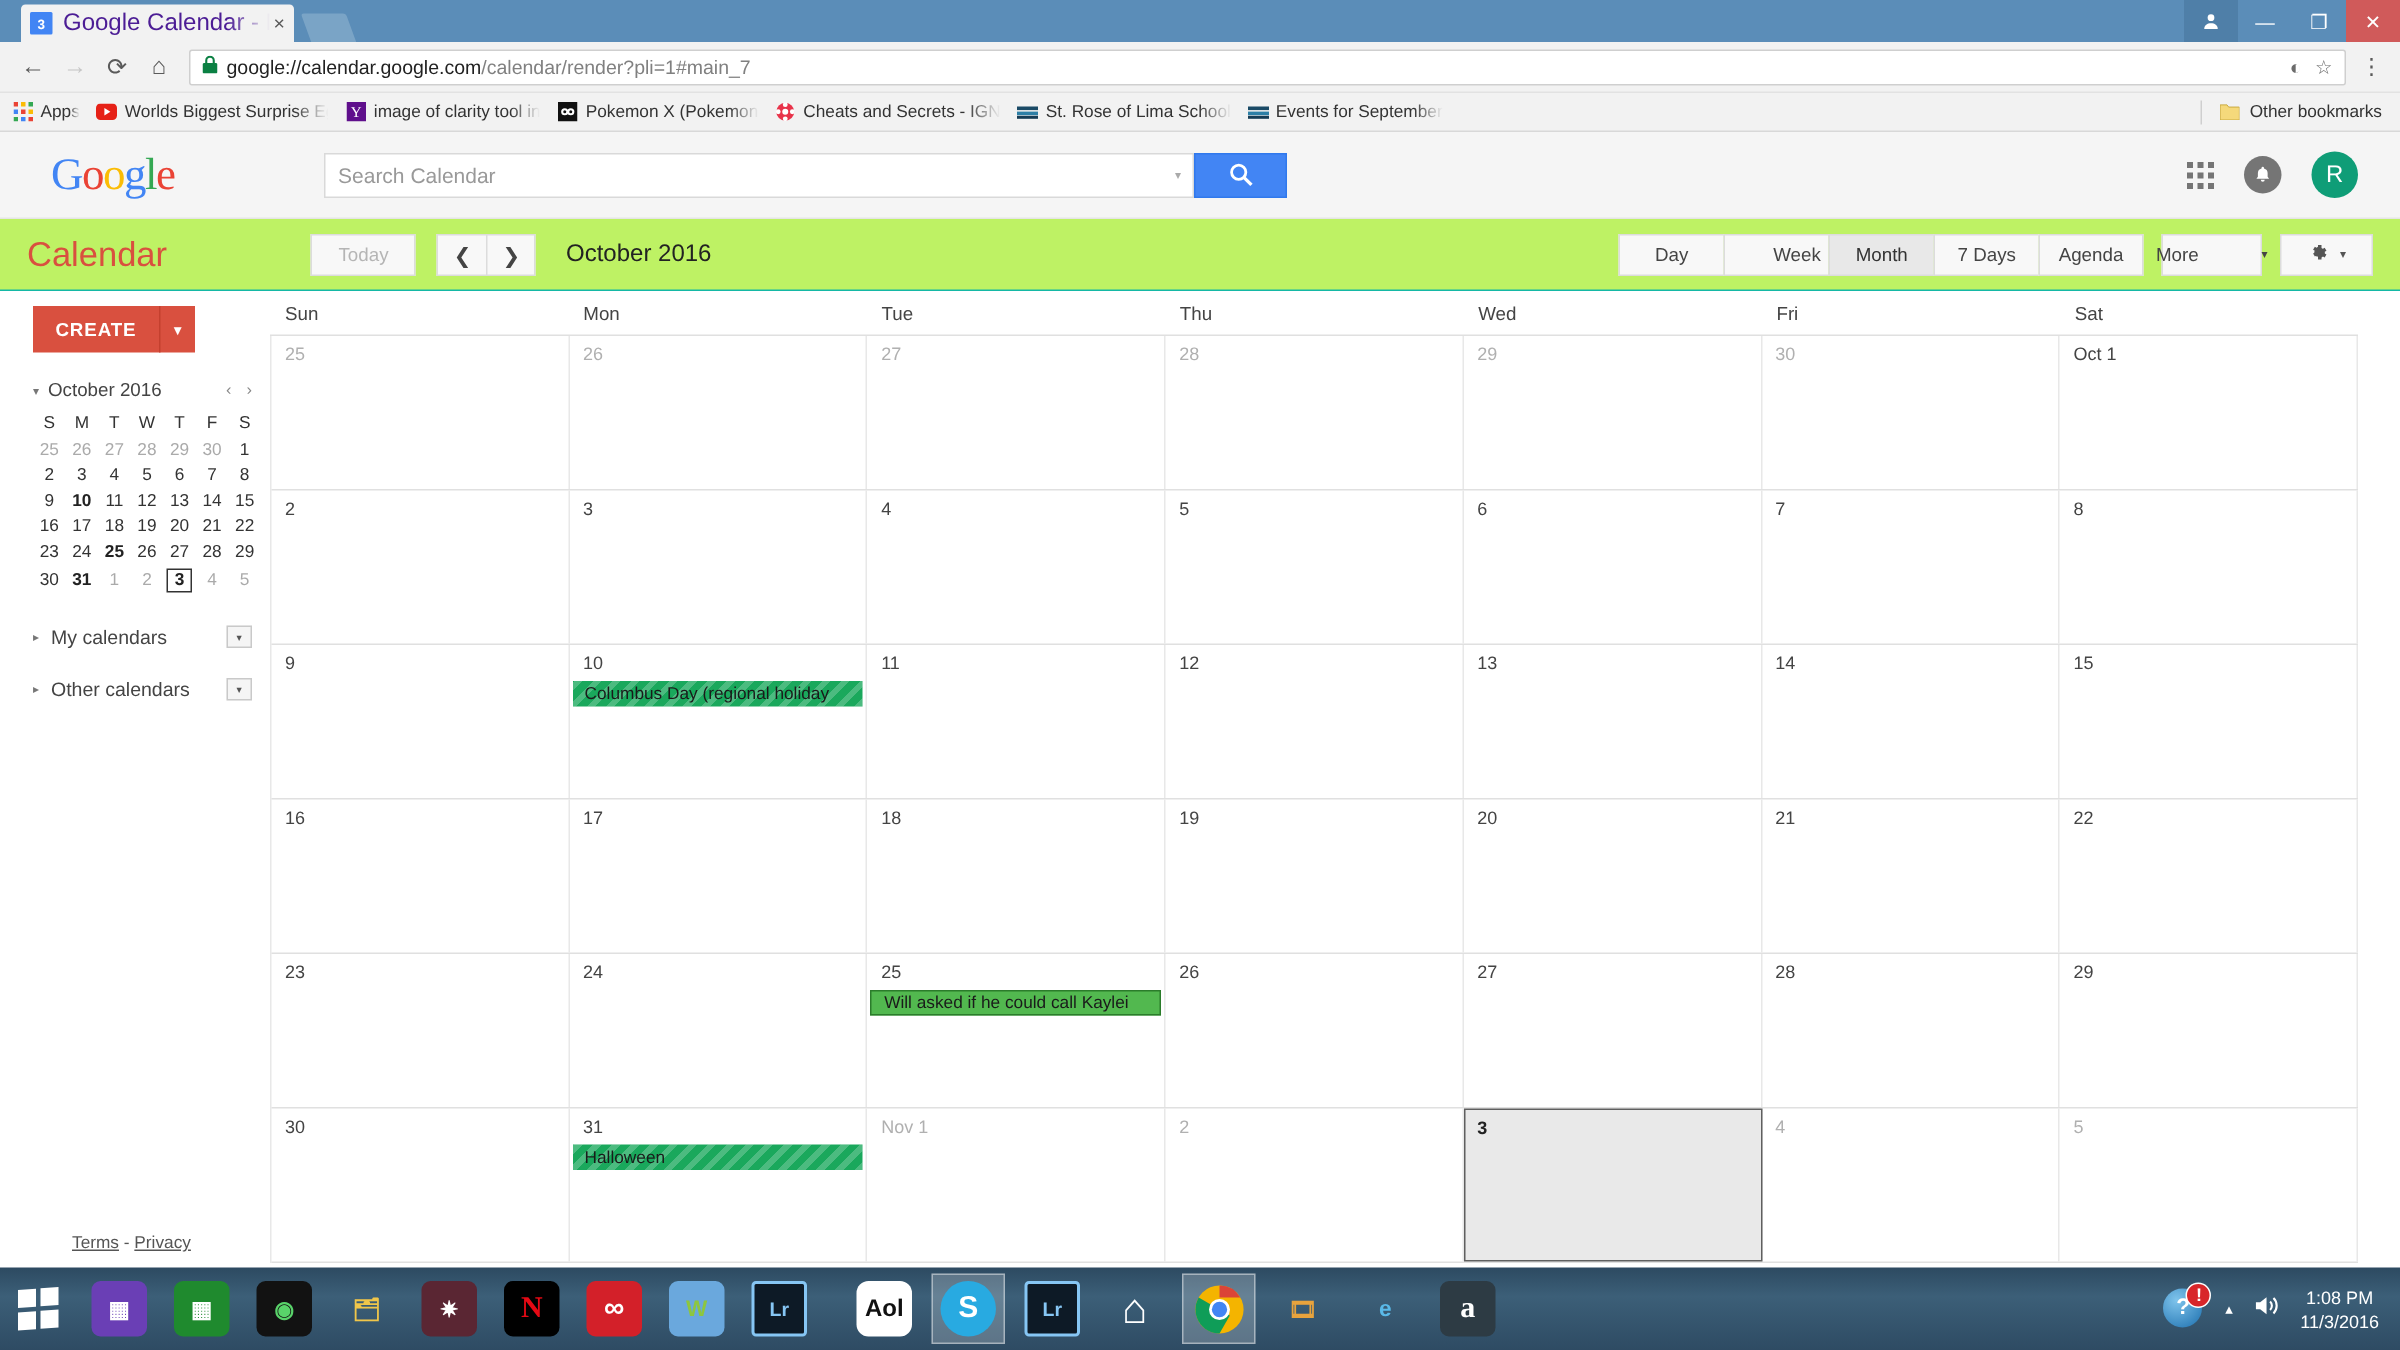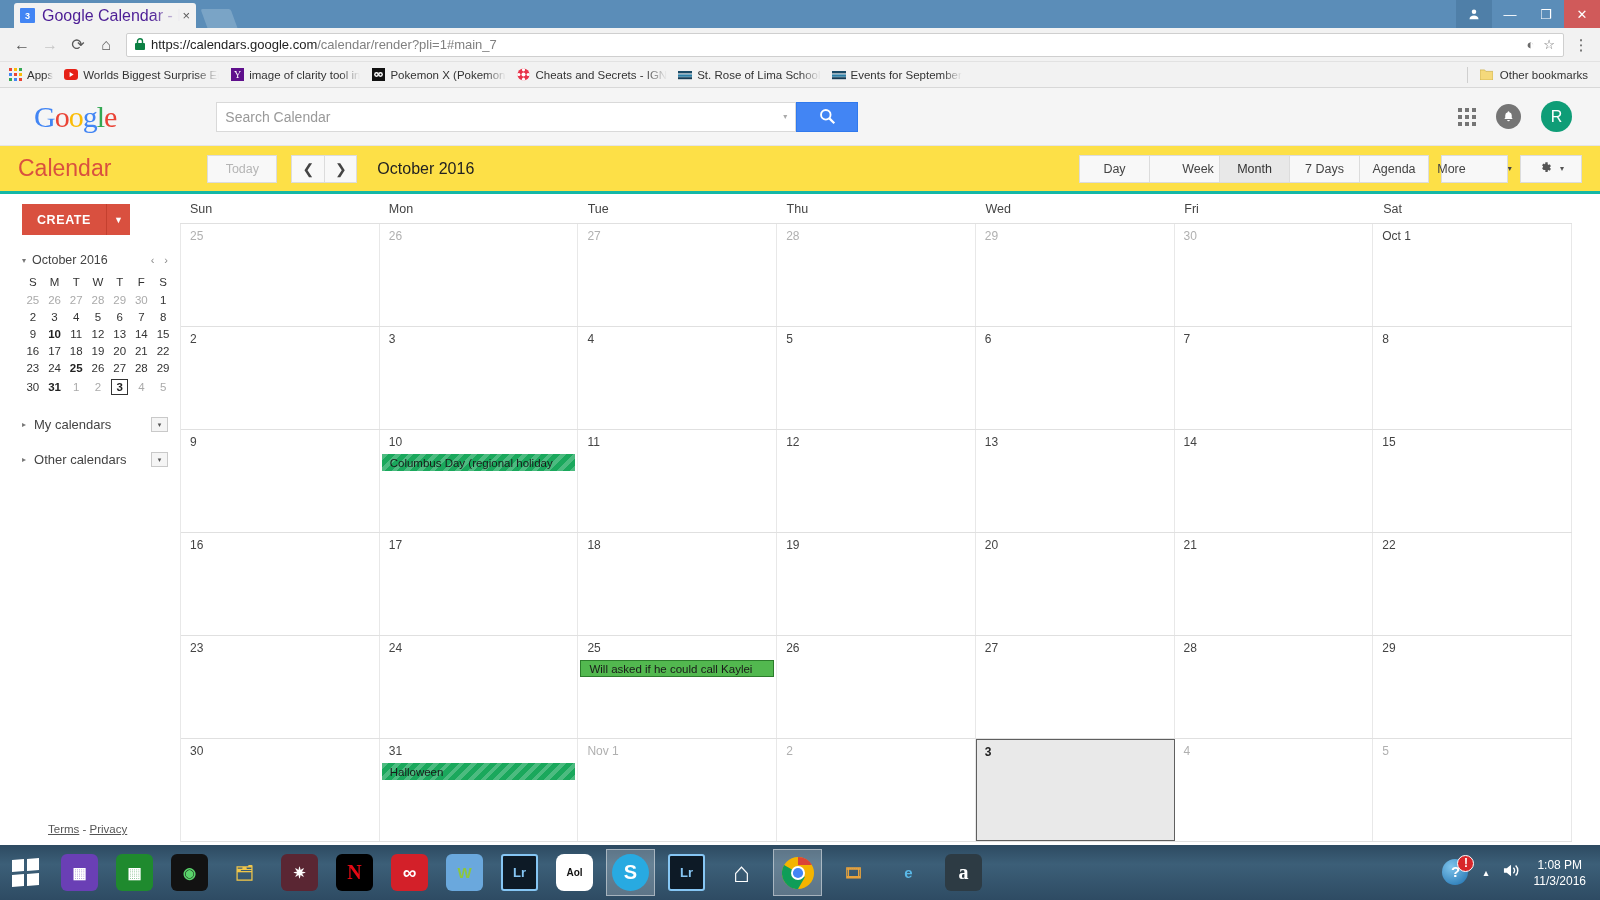--- a/index.html
+++ b/index.html
@@ -138,22 +138,22 @@
     color: #fff; display: flex; align-items: center; justify-content: center; font-size: 13px;
   }
   .avatar {
     width: 31px; height: 31px; border-radius: 50%; background: #0f9d77;
     color: #fff; display: flex; align-items: center; justify-content: center;
     font-size: 16px;
   }
 
   
   .cal-toolbar {
-    height: 48px; background: #fde047; display: flex; align-items: center;
-    padding: 0 18px; border-bottom: 3px solid #14b8a6;
+    height: 48px; background: #bef264; display: flex; align-items: center;
+    padding: 0 18px; border-bottom: 1px solid #14b8a6;
   }
   .cal-brand { font-size: 23px; color: #d9503f; font-family: "Liberation Sans", sans-serif; }
   .btn {
     height: 28px; border: 1px solid #dcdcdc; background: #f8f8f8;
     font-size: 12.5px; color: #444;
     display: flex; align-items: center; justify-content: center;
     padding: 0 14px; cursor: pointer;
   }
   .btn.disabled { color: #b5b5b5; }
   .btn.active { background: #e8e8e8; color: #333; }
@@ -301,21 +301,21 @@
   <div class="nav-ico disabled">→</div>
   <div class="nav-ico">⟳</div>
   <div class="nav-ico">⌂</div>
   <div class="omnibox">
     <span class="lock">
       <svg width="10" height="12" viewBox="0 0 10 12">
           <rect x="0" y="5" width="10" height="7" rx="1" fill="#0b8043"></rect>
           <path d="M2.5 5V3.3a2.5 2.5 0 015 0V5" stroke="#0b8043" stroke-width="1.4" fill="none"></path>
         </svg>
     </span>
-    <span class="url-host">https://calendars.google.com</span>
+    <span class="url-host">google://calendar.google.com</span>
       <span class="url-rest">/calendar/render?pli=1#main_7</span>
     <span class="omni-right">
       <span>◐</span>
       <span>☆</span>
     </span>
   </div>
   <div class="menu-dots">⋮</div>
 </div>
 
 <div class="bookmarks-bar" id="bookmarks-bar">
@@ -769,21 +769,21 @@
       <div class="tbi-wrap">
         <div class="tbi" style="background: rgb(211, 32, 41); color: rgb(255, 255, 255); font-size: 19px;">∞</div>
       </div>
       <div class="tbi-wrap">
         <div class="tbi" style="background: rgb(106, 168, 221); color: rgb(141, 198, 63);">W</div>
       </div>
       <div class="tbi-wrap">
         <div class="tbi" style="background: rgb(13, 26, 38); color: rgb(134, 198, 244); font-size: 13px; border: 2px solid rgb(134, 198, 244); border-radius: 3px;">Lr</div>
       </div>
       <div class="tbi-wrap">
-        <div class="tbi" style="background: rgb(255, 255, 255); color: rgb(17, 17, 17); font-size: 10px; border-radius: 8px;">Aol</div>
+        <div class="tbi" style="background: rgb(255, 255, 255); color: rgb(17, 17, 17); font-size: 16px; border-radius: 8px; margin-left: 15px;">Aol</div>
       </div>
       <div class="tbi-wrap running">
         <div class="tbi" style="background: rgb(40, 170, 225); color: rgb(255, 255, 255); border-radius: 50%; font-size: 20px;">S</div>
       </div>
       <div class="tbi-wrap">
         <div class="tbi" style="background: rgb(13, 26, 38); color: rgb(134, 198, 244); font-size: 13px; border: 2px solid rgb(134, 198, 244); border-radius: 3px;">Lr</div>
       </div>
       <div class="tbi-wrap">
         <div class="tbi" style="background: transparent; color: rgb(255, 255, 255); font-size: 28px;">⌂</div>
       </div>

